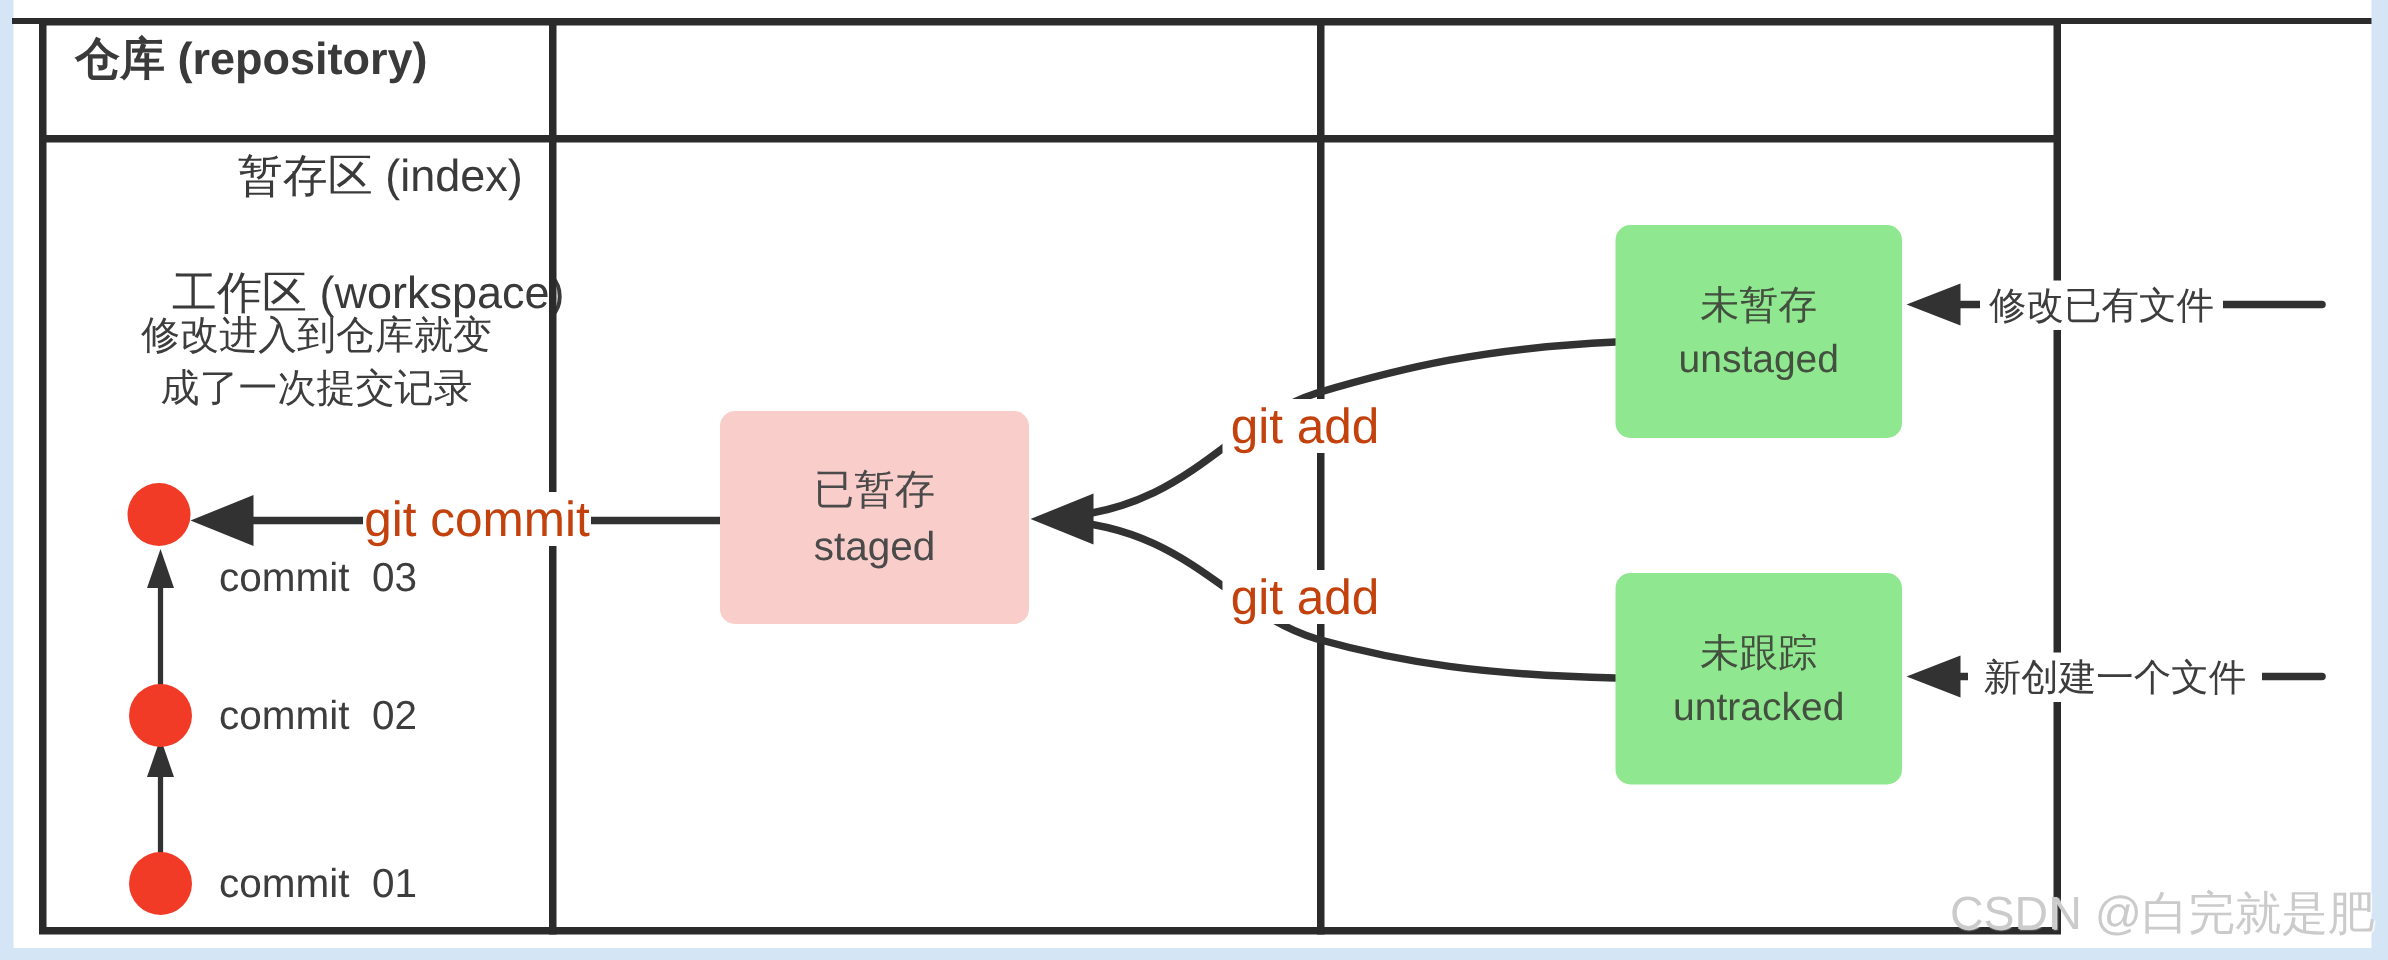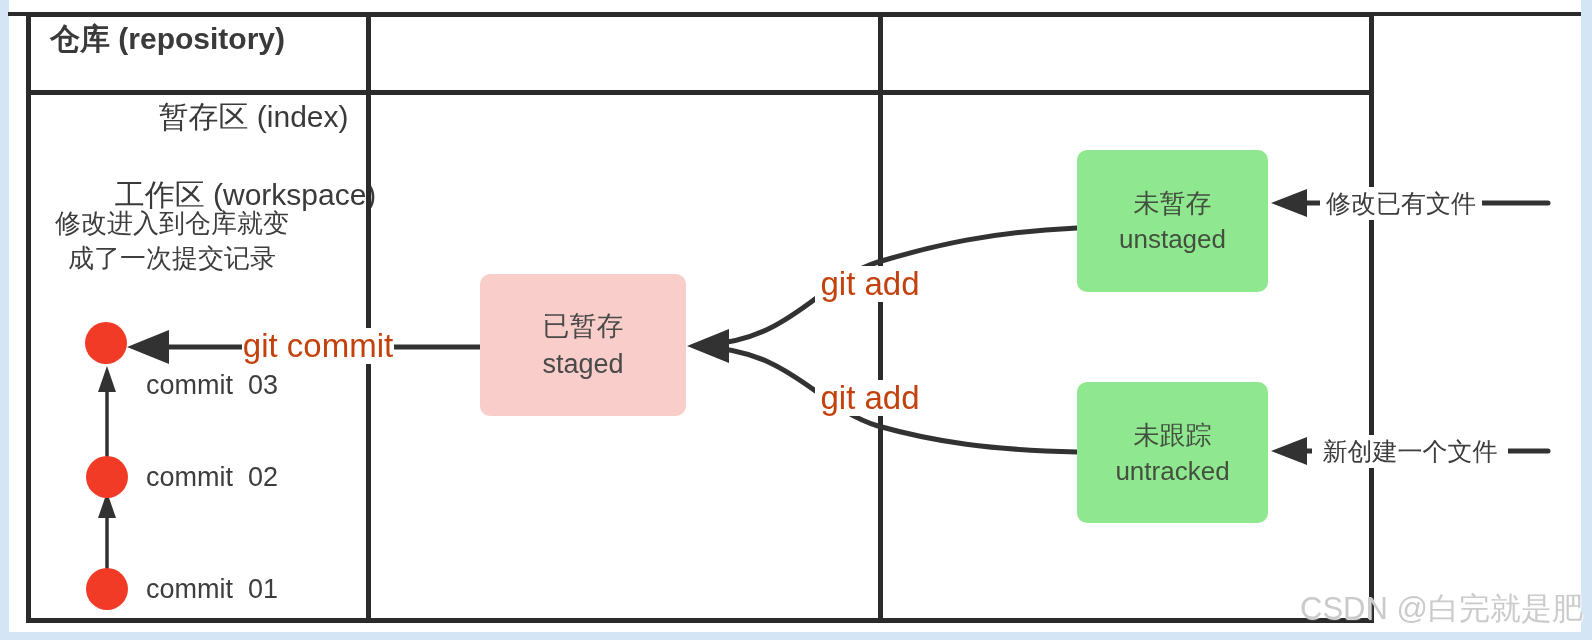--- a/index.html
+++ b/index.html
@@ -25,21 +25,21 @@
   .layer line,.layer path{stroke:var(--line);stroke-linecap:round;}
   .layer polygon{fill:var(--line);}
   .layer circle{fill:var(--commit_red);}
 
   .lbl{position:absolute;color:var(--text);z-index:3;}
   .header{top:12px;height:78px;display:flex;align-items:center;justify-content:center;font-size:30px;color:#3a3a3a;z-index:3;}
   .header-1{left:31px;width:335px;font-weight:bold;}
   .header-2{left:371px;width:507px;}
   .header-3{left:883px;width:491px;}
 
-  .note{left:32px;top:206px;width:280px;text-align:center;font-size:26px;line-height:35px;}
+  .note{left:32px;top:206px;width:280px;text-align:center;font-size:26px;line-height:35px;padding-left:39px;}
   .commit-label{font-size:27px;white-space:pre;}
   .cmd{background:#ffffff;display:flex;align-items:center;justify-content:center;font-size:33px;color:#c2410c;}
   .git-commit{left:242px;top:328px;width:152px;height:36px;}
   .git-add-top{left:815px;top:266px;width:110px;height:36px;}
   .git-add-bottom{left:815px;top:380px;width:110px;height:36px;}
 
   .box{position:absolute;border-radius:10px;display:flex;flex-direction:column;align-items:center;justify-content:center;z-index:3;font-size:26px;line-height:36px;}
   .staged-box{left:480px;top:274px;width:206px;height:142px;background:var(--staged_pink);color:var(--box_text);font-size:27px;line-height:38px;}
   .unstaged-box{left:1077px;top:150px;width:191px;height:142px;background:var(--workspace_green);color:#44503f;}
   .untracked-box{left:1077px;top:382px;width:191px;height:141px;background:var(--workspace_green);color:#44503f;}

